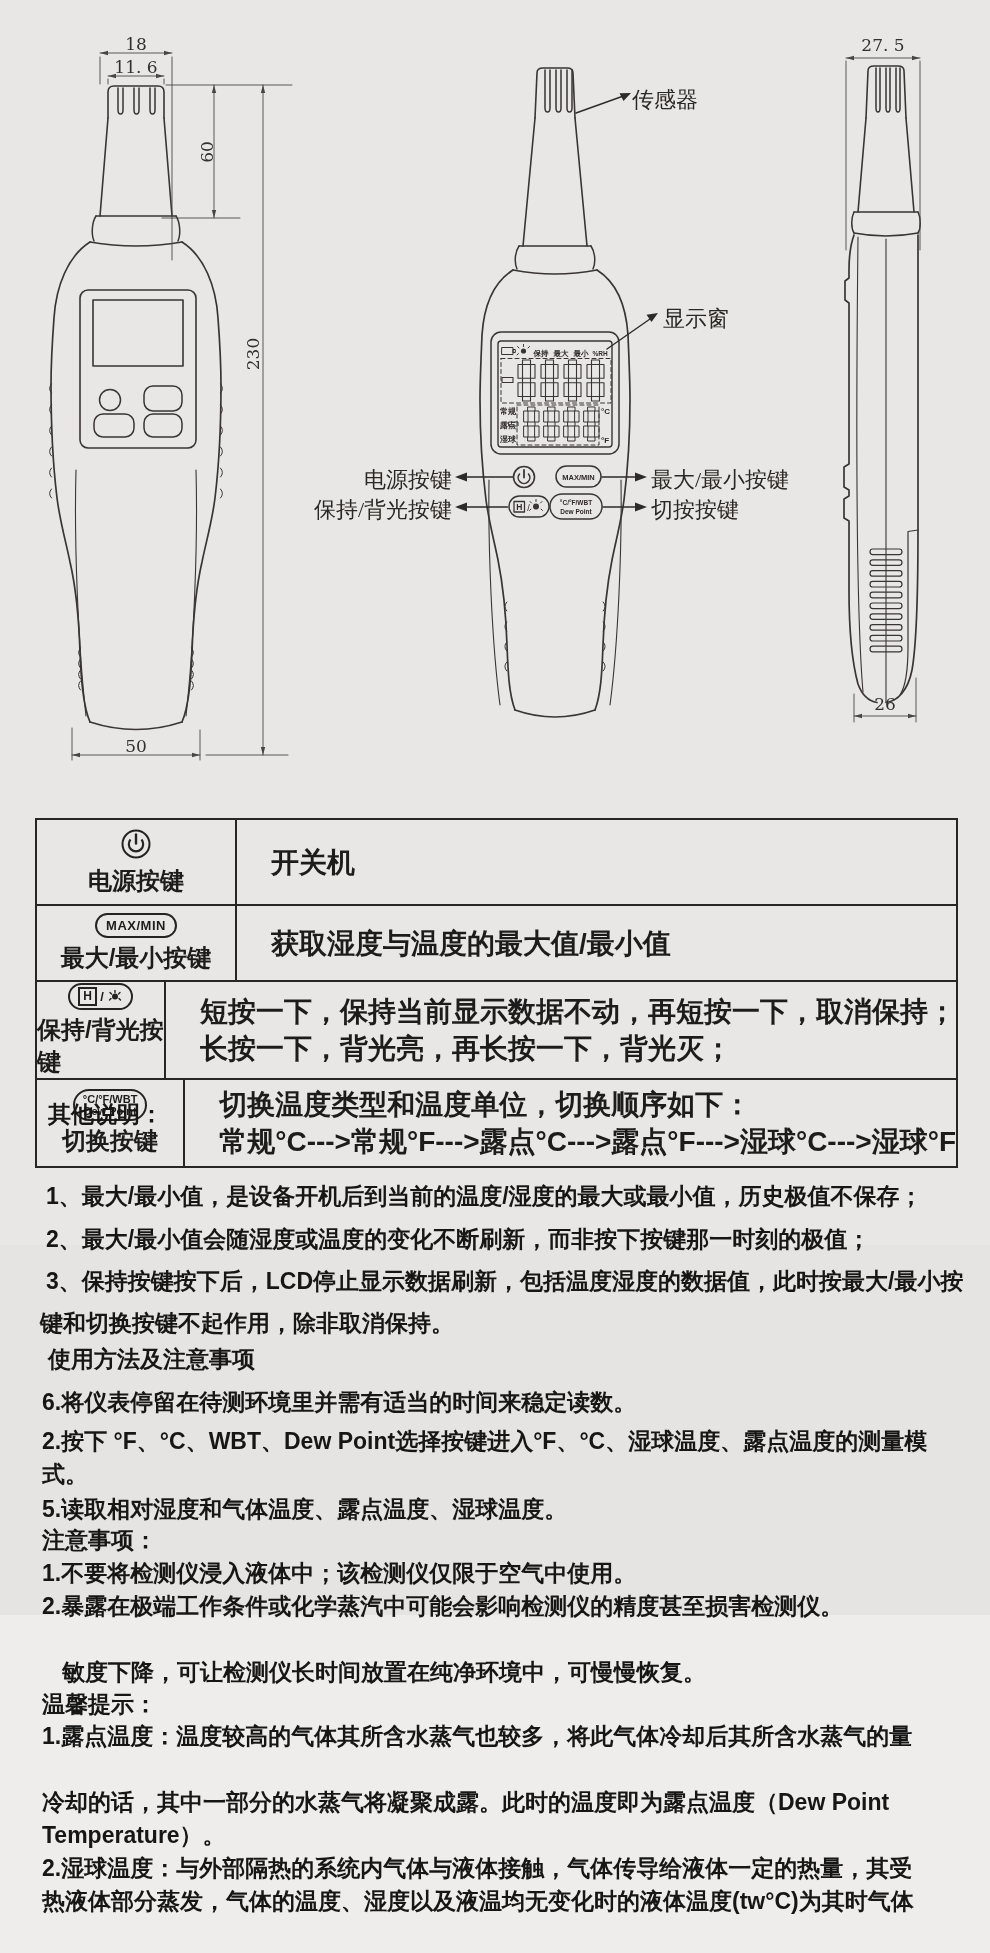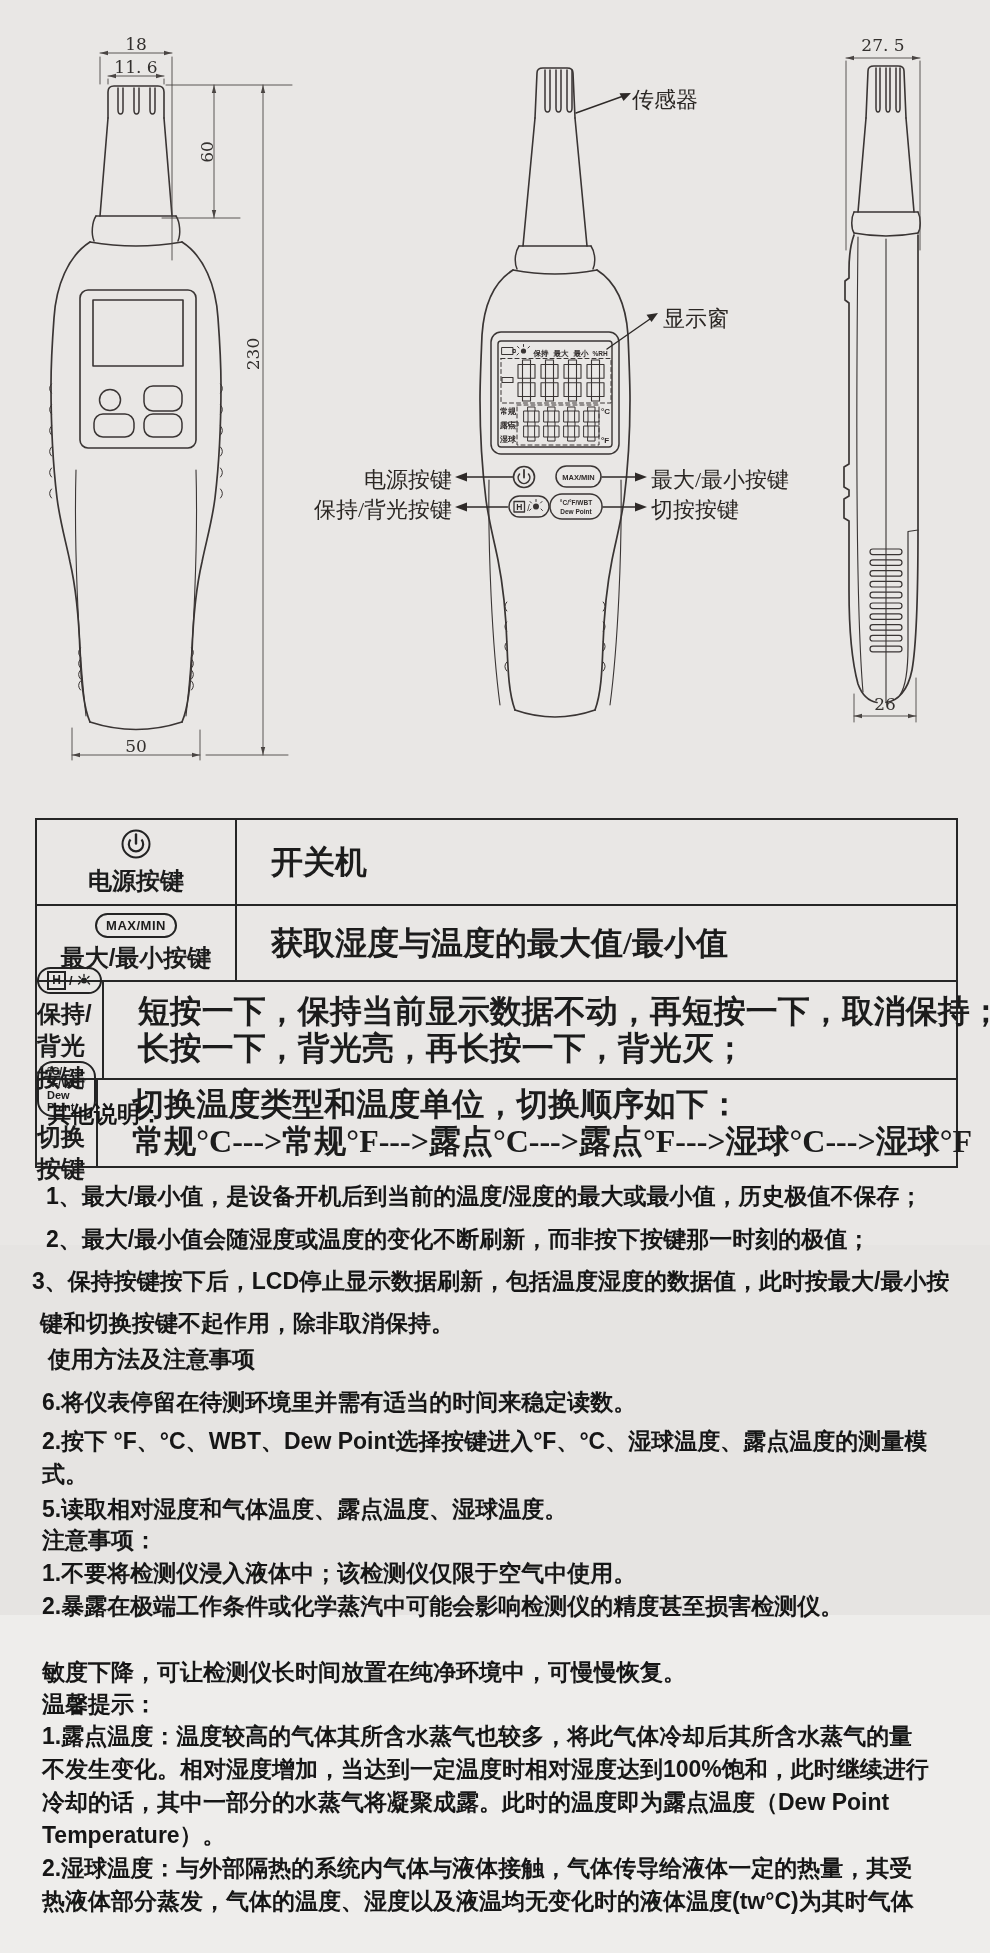--- a/index.html
+++ b/index.html
@@ -11,21 +11,21 @@
   .art{position:absolute;left:0;top:0;}
   .dim{position:absolute;font-family:"DejaVu Serif","Liberation Serif",serif;font-size:17px;color:#33302e;text-align:center;}
   .rot{transform:rotate(-90deg);}
   .lbl{position:absolute;font-size:22px;color:#2b2724;font-family:"Liberation Serif",serif;white-space:nowrap;}
   .btable{position:absolute;left:35px;top:818px;width:919px;border:2px solid #262626;}
   .trow{display:flex;border-top:2px solid #262626;}
   .trow:first-child{border-top:none;}
   .tc1{width:198px;border-right:2px solid #262626;display:flex;flex-direction:column;align-items:center;justify-content:center;gap:4px;}
   .tc2{flex:1;display:flex;flex-direction:column;justify-content:center;padding-left:34px;}
   .tlabel{font-size:24px;font-weight:600;color:#1c1c1c;}
-  .tline{font-size:32px;font-weight:600;color:#1c1c1c;line-height:37px;white-space:nowrap;font-family:Liberation Serif, serif;}
+  .tline{font-size:28px;font-weight:600;color:#1c1c1c;line-height:37px;white-space:nowrap;}
   .pill{border:2px solid #232323;border-radius:14px;font-weight:700;color:#1c1c1c;background:transparent;display:flex;align-items:center;justify-content:center;}
   .pill-mm{font-size:13px;padding:3px 9px;letter-spacing:0.5px;}
   .pill-h{padding:2px 8px;gap:3px;font-size:13px;}
   .hbox{border:2px solid #232323;width:15px;height:15px;display:flex;align-items:center;justify-content:center;font-size:12px;font-weight:700;}
   .pill-cf{flex-direction:column;border-radius:16px;padding:2px 8px;font-size:11px;line-height:12px;font-weight:700;}
   .note{position:absolute;left:42px;font-size:23px;font-weight:600;color:#161616;white-space:nowrap;}
   .nhead{left:48px;}
 </style>
 </head>
 <body>
@@ -358,32 +358,31 @@
       <div class="tc2">
         <div class="tline">切换温度类型和温度单位，切换顺序如下：</div>
         <div class="tline">常规°C---&gt;常规°F---&gt;露点°C---&gt;露点°F---&gt;湿球°C---&gt;湿球°F</div>
       </div>
     </div>
   </div>
 
   <div class="note nhead" style="top:1099px;">其他说明：</div>
   <div class="note" style="top:1181px;left:46px;">1、最大/最小值，是设备开机后到当前的温度/湿度的最大或最小值，历史极值不保存；</div>
   <div class="note" style="top:1224px;left:46px;text-align:right;">2、最大/最小值会随湿度或温度的变化不断刷新，而非按下按键那一时刻的极值；</div>
-  <div class="note" style="top:1266px;left:32px;">3、保持按键按下后，LCD停止显示数据刷新，包括温度湿度的数据值，此时按最大/最小按</div>
+  <div class="note" style="top:1266px;left:46px;">3、保持按键按下后，LCD停止显示数据刷新，包括温度湿度的数据值，此时按最大/最小按</div>
   <div class="note" style="top:1308px;left:40px;">键和切换按键不起作用，除非取消保持。</div>
 
   <div class="note nhead" style="top:1344px;">使用方法及注意事项</div>
   <div class="note" style="top:1387px;">6.将仪表停留在待测环境里并需有适当的时间来稳定读数。</div>
   <div class="note" style="top:1426px;">2.按下 °F、°C、WBT、Dew Point选择按键进入°F、°C、湿球温度、露点温度的测量模</div>
   <div class="note" style="top:1459px;">式。</div>
   <div class="note" style="top:1494px;">5.读取相对湿度和气体温度、露点温度、湿球温度。</div>
   <div class="note" style="top:1525px;">注意事项：</div>
   <div class="note" style="top:1558px;">1.不要将检测仪浸入液体中；该检测仪仅限于空气中使用。</div>
   <div class="note" style="top:1591px;">2.暴露在极端工作条件或化学蒸汽中可能会影响检测仪的精度甚至损害检测仪。</div>
-  <div class="note" style="top:1657px;">敏度下降，可让检测仪长时间放置在纯净环境中，可慢慢恢复。</div>
+  <div class="note" style="top:1657px;margin-left:20px;">敏度下降，可让检测仪长时间放置在纯净环境中，可慢慢恢复。</div>
   <div class="note" style="top:1689px;">温馨提示：</div>
   <div class="note" style="top:1721px;">1.露点温度：温度较高的气体其所含水蒸气也较多，将此气体冷却后其所含水蒸气的量</div>
-  <div class="note" style="top:1754px;">不发生变化。相对湿度增加，当达到一定温度时相对湿度达到100%饱和，此时继续进行</div>
   <div class="note" style="top:1787px;">冷却的话，其中一部分的水蒸气将凝聚成露。此时的温度即为露点温度（Dew Point</div>
   <div class="note" style="top:1820px;">Temperature）。</div>
   <div class="note" style="top:1853px;">2.湿球温度：与外部隔热的系统内气体与液体接触，气体传导给液体一定的热量，其受</div>
   <div class="note" style="top:1886px;">热液体部分蒸发，气体的温度、湿度以及液温均无变化时的液体温度(tw°C)为其时气体</div>
 </div>
 
 </body></html>

